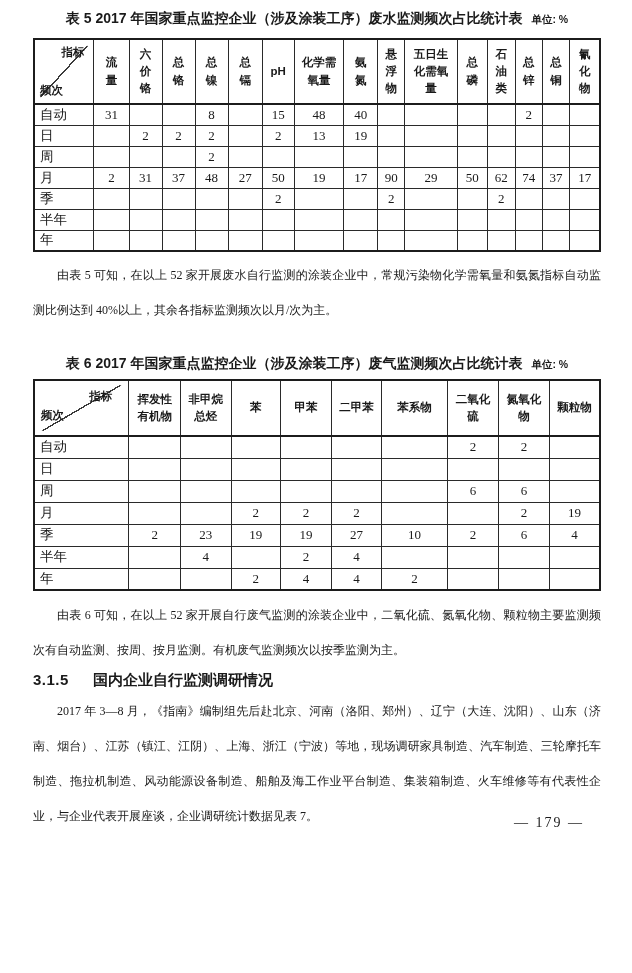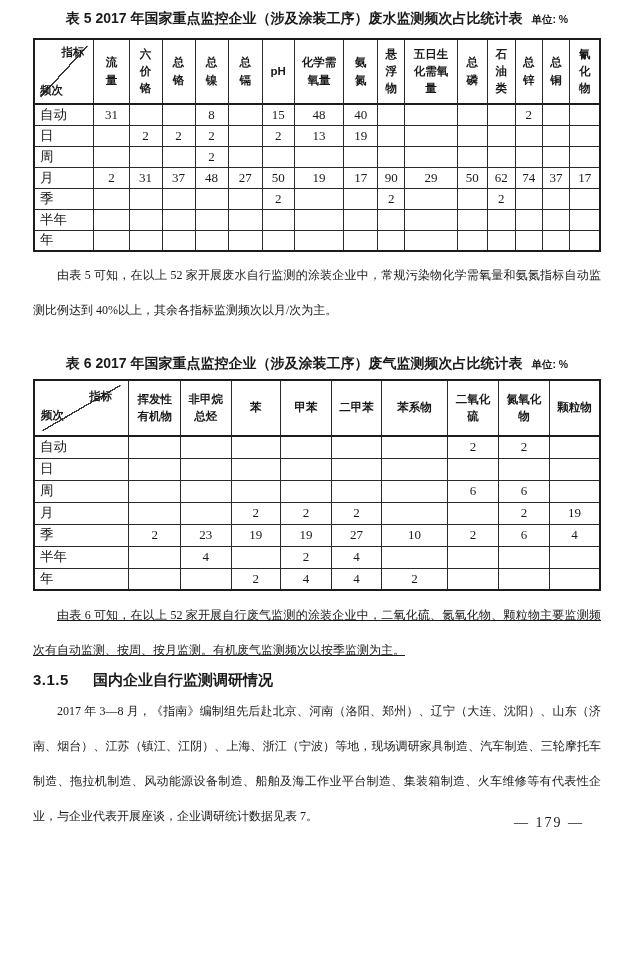--- a/index.html
+++ b/index.html
@@ -81,21 +81,21 @@
   .t6 th.corner .c-top { top: 7px; right: 16px; }
   .t6 th.corner .c-bot { bottom: 11px; left: 6px; }
 
   .para {
     font-size: 12px;
     line-height: 35px;
     text-align: justify;
     text-indent: 2em;
   }
   .p1 { margin-top: 6px; }
-  .p2 { margin-top: 7px; text-decoration: underline; }
+  .p2 { margin-top: 7px; }
   .p3 { margin-top: 2px; }
 
   .section-heading {
     margin-top: 0;
     font-family: "Liberation Sans", sans-serif;
     font-weight: bold;
     font-size: 15px;
     line-height: 24px;
   }
   .section-heading .sec-num { margin-right: 24px; letter-spacing: 0.5px; }

